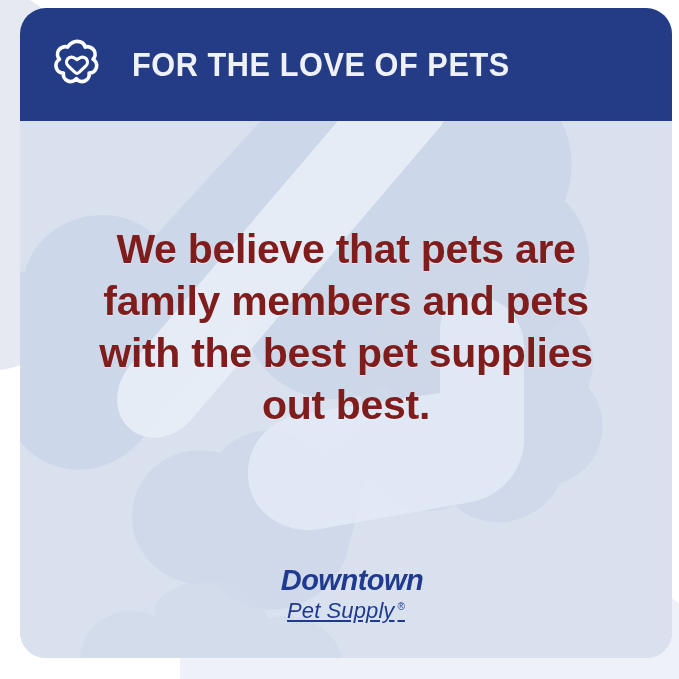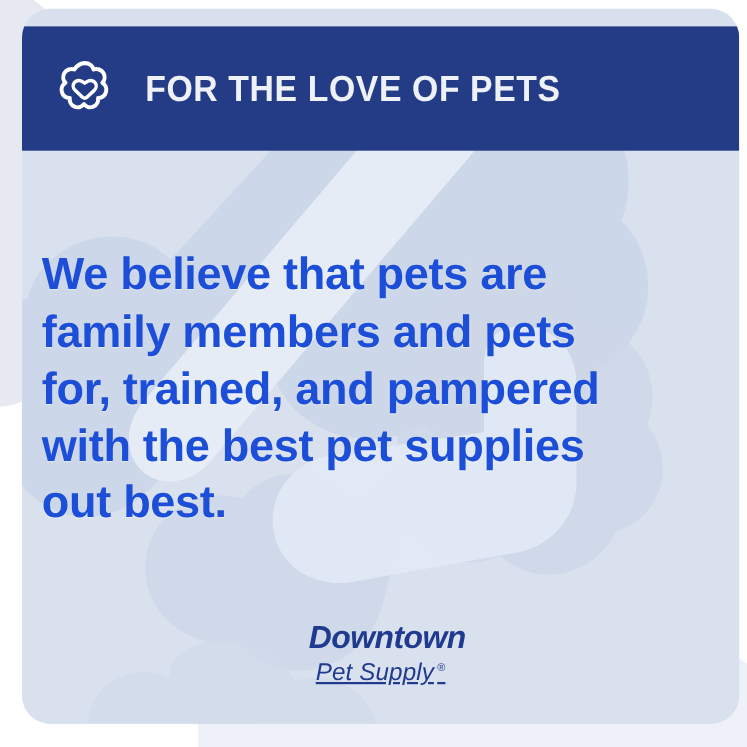--- a/index.html
+++ b/index.html
@@ -55,21 +55,21 @@
     border-radius: 26px;
     overflow: hidden;
     background: #d8e0ed;
     z-index: 1;
   }
 
   
   .header {
     position: absolute;
     left: 0;
-    top: 16px;
+    top: 0;
     width: 100%;
     height: 113px;
     background: #243c86;
     display: flex;
     align-items: center;
     padding-left: 29px;
     box-sizing: border-box;
     z-index: 6;
   }
   .header-icon {
@@ -109,26 +109,27 @@
     height: 100%;
     z-index: 1;
   }
 
   .quote {
     position: absolute;
     left: 0;
     right: 0;
     top: 103px;
     z-index: 3;
-    color: #1d4ed8;
+    text-align: center;
+    color: #7f1d1d;
     font-size: 41px;
     font-weight: 700;
     line-height: 1.265;
     letter-spacing: -0.3px;
-    padding: 0 18px;
+    padding: 0 30px;
     box-sizing: border-box;
     text-shadow: 0 1px 0 rgba(255,255,255,0.45);
   }
 
   
   .logo {
     position: absolute;
     left: 0;
     right: 0;
     bottom: 36px;
@@ -245,21 +246,20 @@
                      L 60 540
                      C 60 500 104 478 136 496
                      C 132 486 138 476 150 470 Z"></path>
           </g>
         </g>
       </svg>
 
       <div class="quote">
         <div>We believe that pets are</div>
         <div>family members and pets</div>
-        <div>for, trained, and pampered</div>
         <div>with the best pet supplies</div>
         <div>out best.</div>
       </div>
 
       <div class="logo">
         <span class="logo-top">Downtown</span>
         <span class="logo-bottom">
           <span>Pet Supply</span><span class="logo-reg">®</span>
         </span>
       </div>

